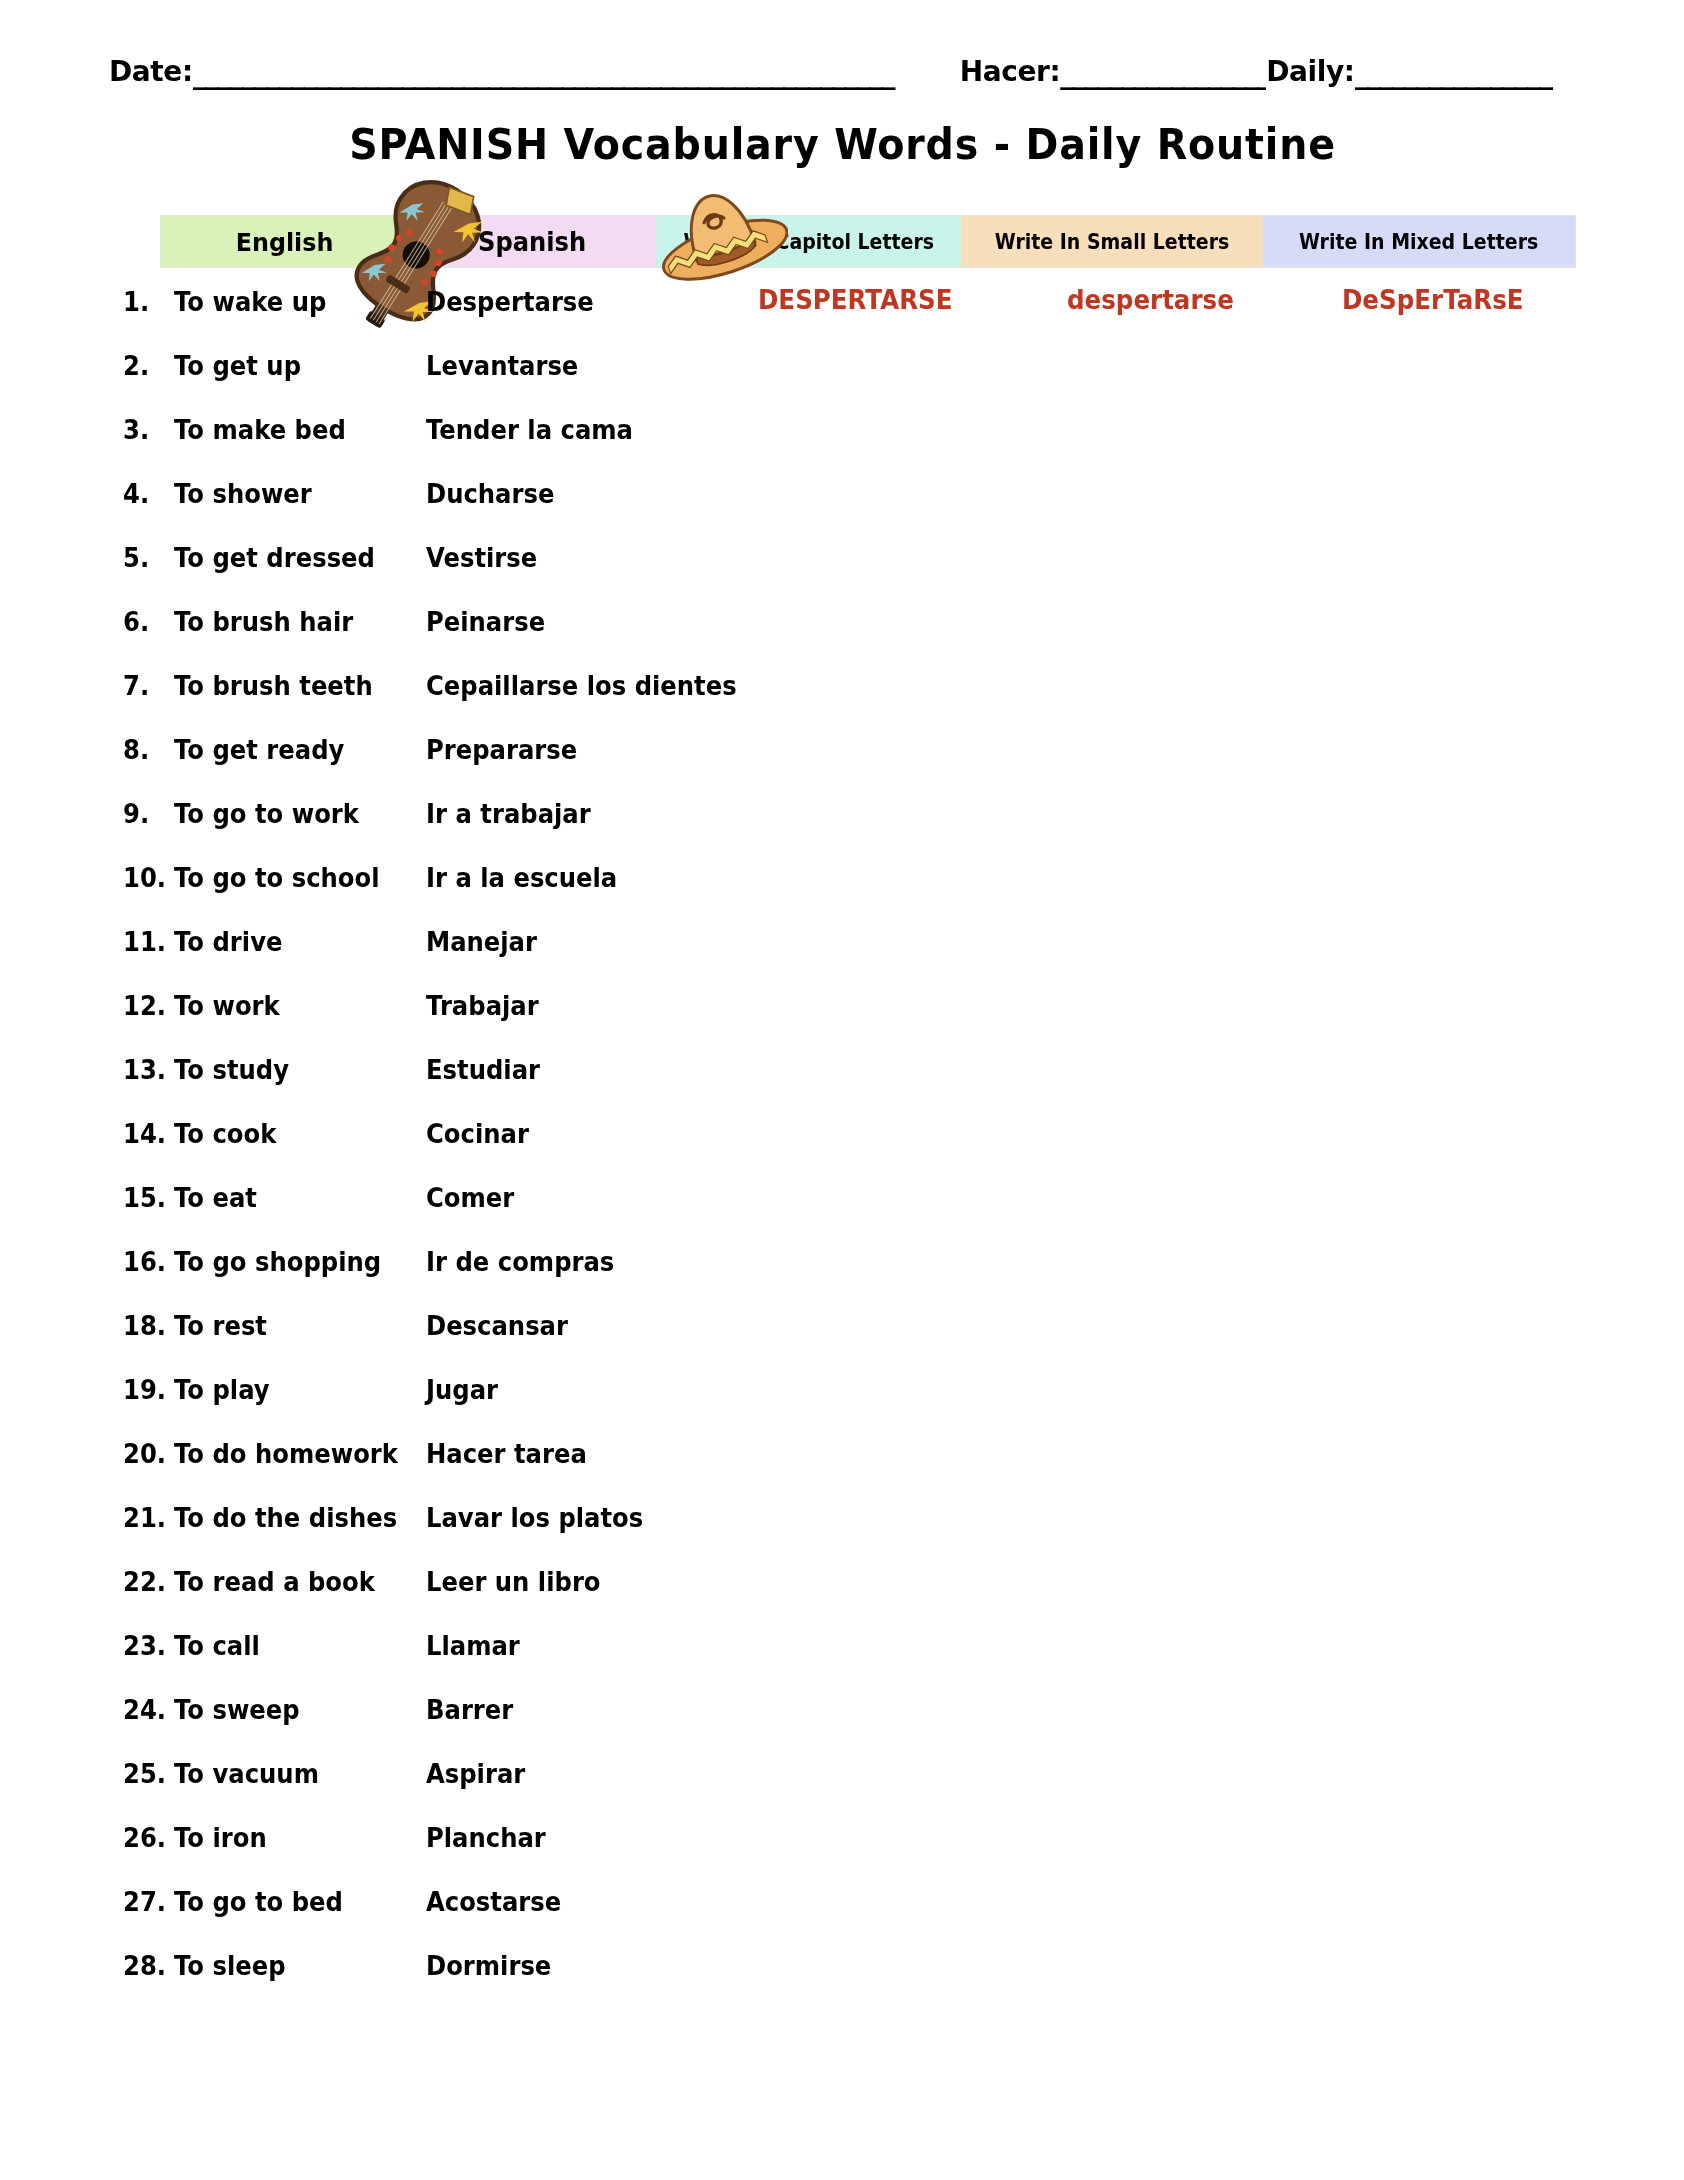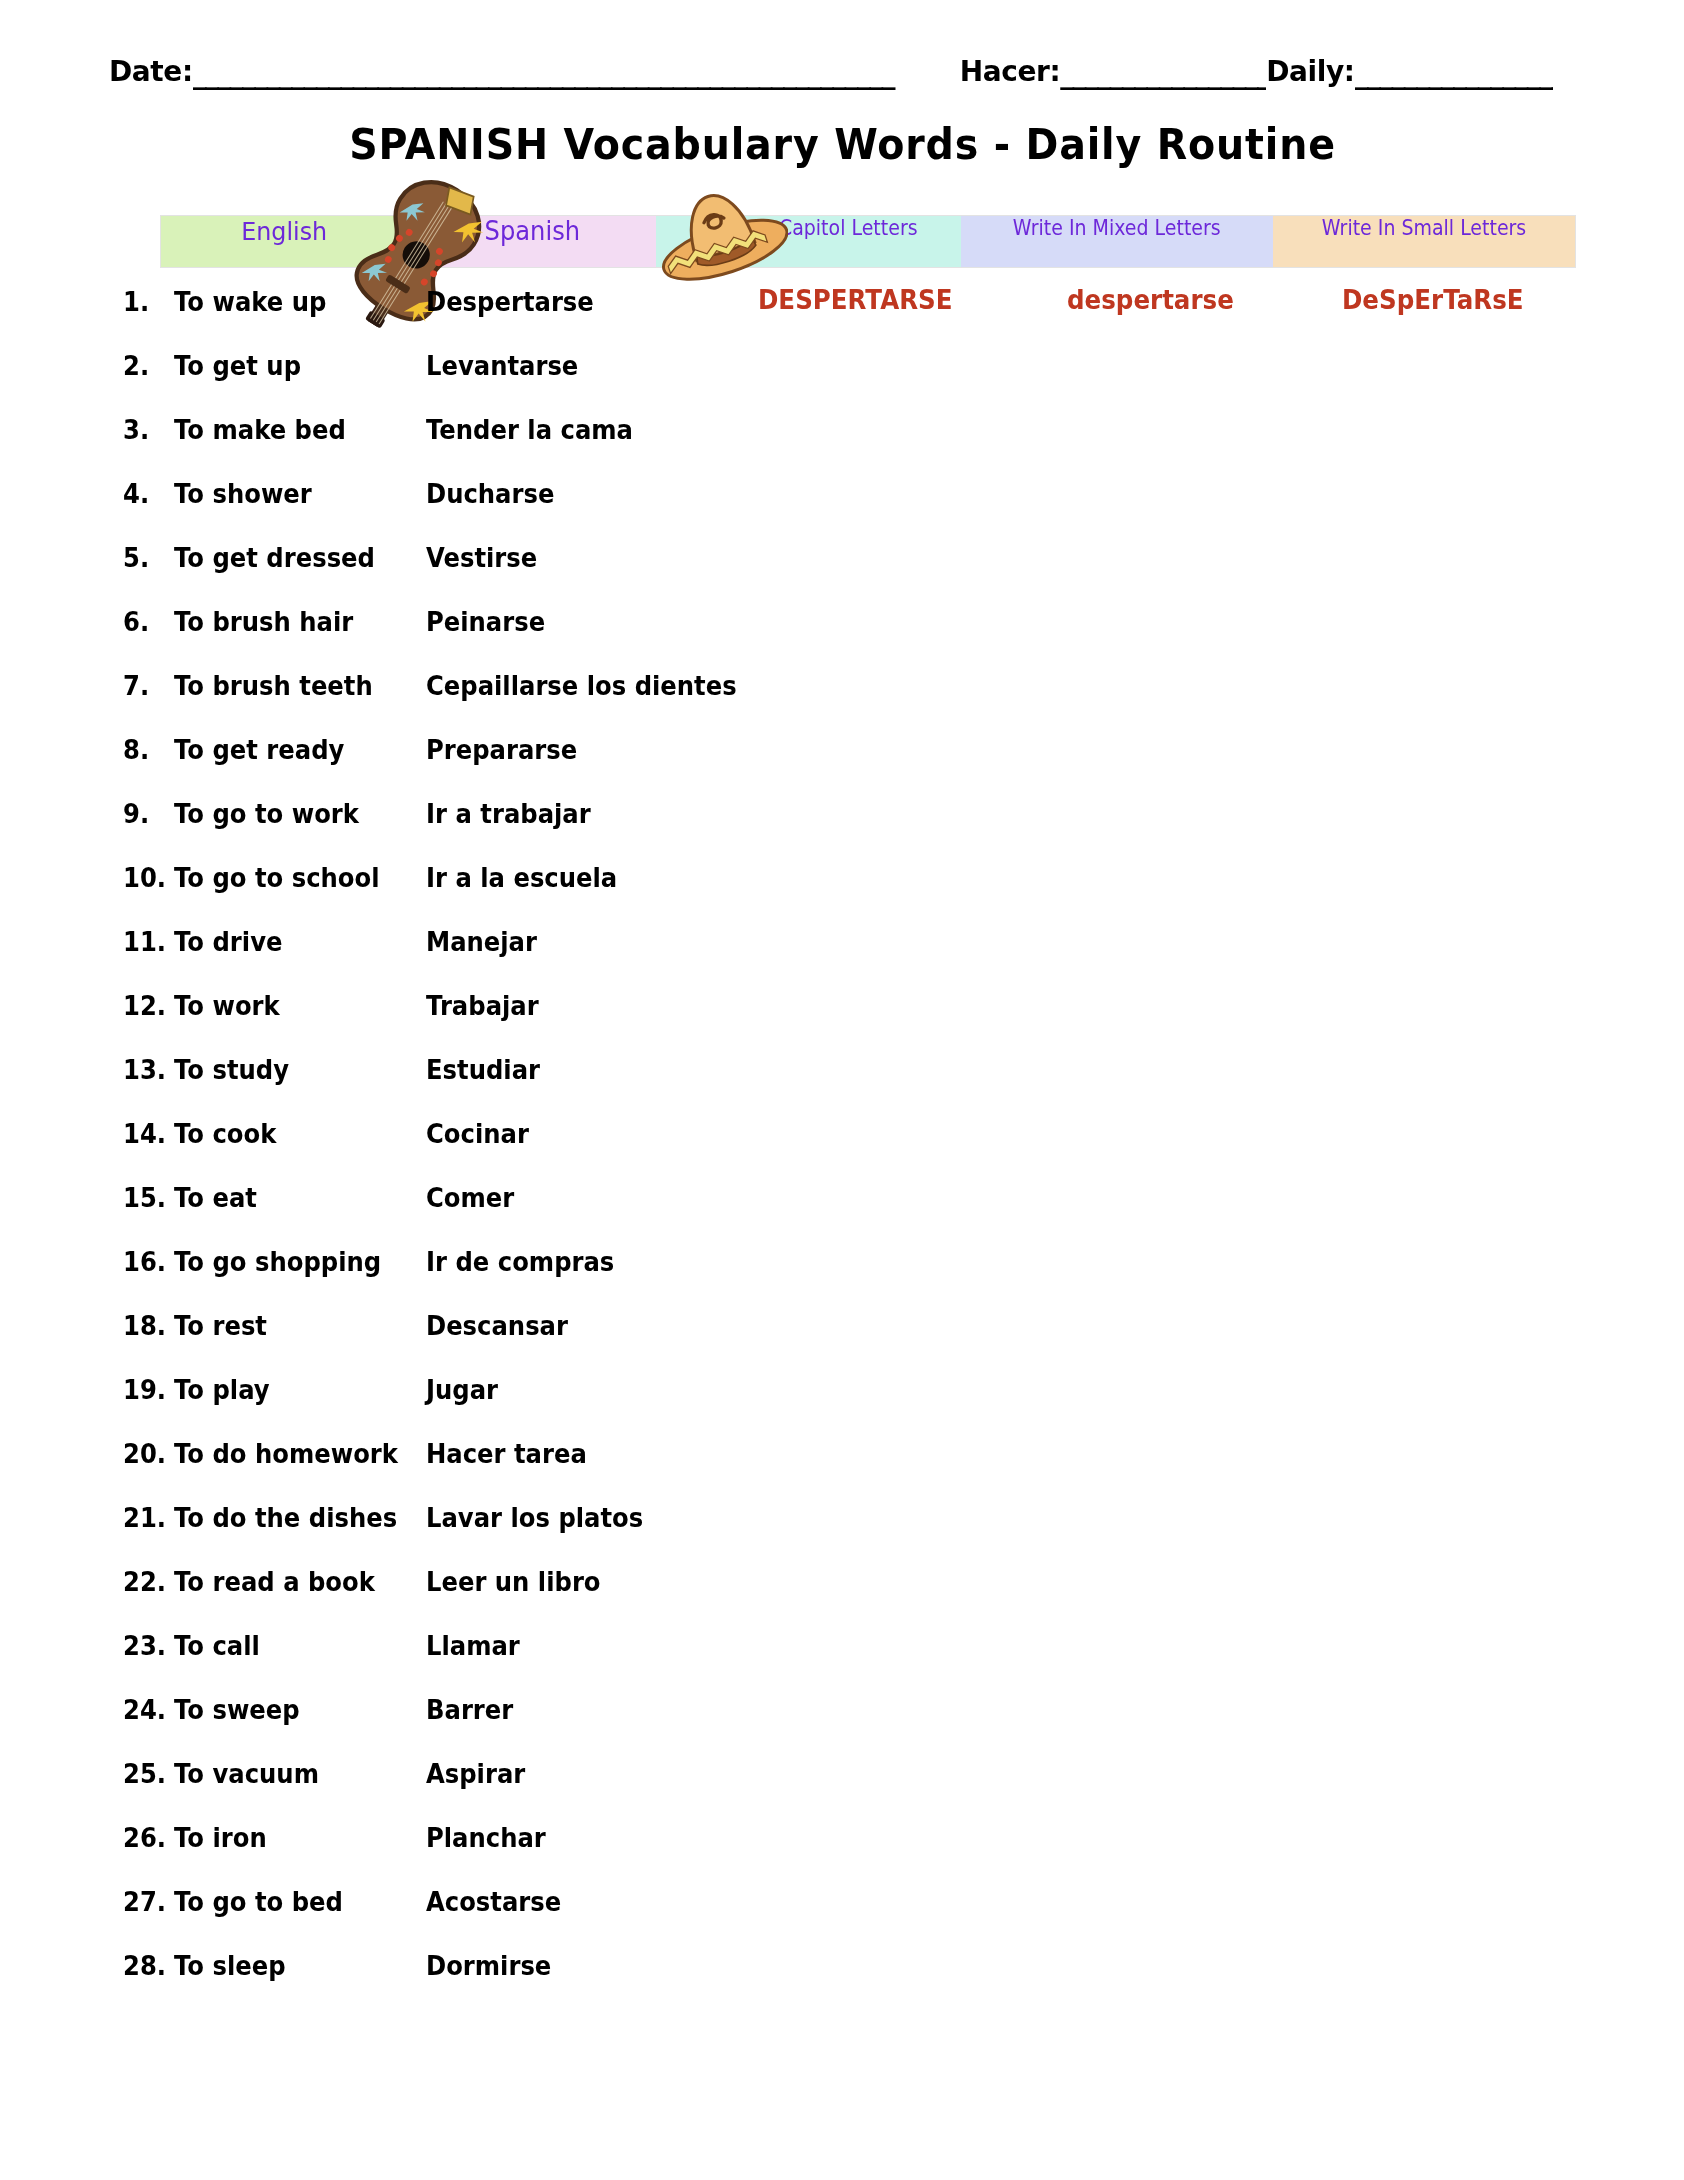--- a/index.html
+++ b/index.html
@@ -64,25 +64,25 @@
     position: absolute;
     left: 160px;
     top: 215px;
     width: 1416px;
     height: 53px;
     display: flex;
     border: 0.9px solid #e3e3e3;
   }
   .hcell {
     display: flex;
-    align-items: flex-start;
+    align-items: center;
     justify-content: center;
     font-family: "DejaVu Sans", sans-serif;
-    font-weight: normal;
-    color: #6d28d9;
+    font-weight: bold;
+    color: #000000;
     position: relative;
   }
   .hcell.english   { flex: 0 0 247px; background: #d9f2b9; font-size: 25.6px; }
   .hcell.spanish   { flex: 0 0 248px; background: #f3dcf3; font-size: 26px; }
   .hcell.capitol   { flex: 0 0 305px; background: #c8f4ea; font-size: 20.4px; }
   .hcell.small     { flex: 0 0 302px; background: #f8dfbb; font-size: 20.4px; }
   .hcell.mixed     { flex: 1 1 auto;  background: #d6dbf8; font-size: 20.4px; }
   .hcell span { transform: scaleX(0.93); display: inline-block; white-space: nowrap; }
 
   
@@ -190,25 +190,25 @@
 <div class="header-row">
   <div class="hcell english">
       <span>English</span>
     </div>
   <div class="hcell spanish">
       <span>Spanish</span>
     </div>
   <div class="hcell capitol">
       <span>Write In Capitol Letters</span>
     </div>
+  <div class="hcell small">
+      <span>Write In Small Letters</span>
+    </div>
   <div class="hcell mixed">
       <span>Write In Mixed Letters</span>
-    </div>
-  <div class="hcell small">
-      <span>Write In Small Letters</span>
     </div>
 </div>
 
 <div class="clip-guitar">
   <svg viewBox="0 0 190 200" width="162" height="170" xmlns="http://www.w3.org/2000/svg">
     <g transform="rotate(32 95 100)">
 
       <rect x="86" y="112" width="17" height="88" rx="4" fill="#3a2317"></rect>
       <rect x="88.5" y="112" width="12" height="88" fill="#4a2e1d"></rect>
       <rect x="84" y="188" width="21" height="12" rx="3" fill="#2a1810"></rect>

